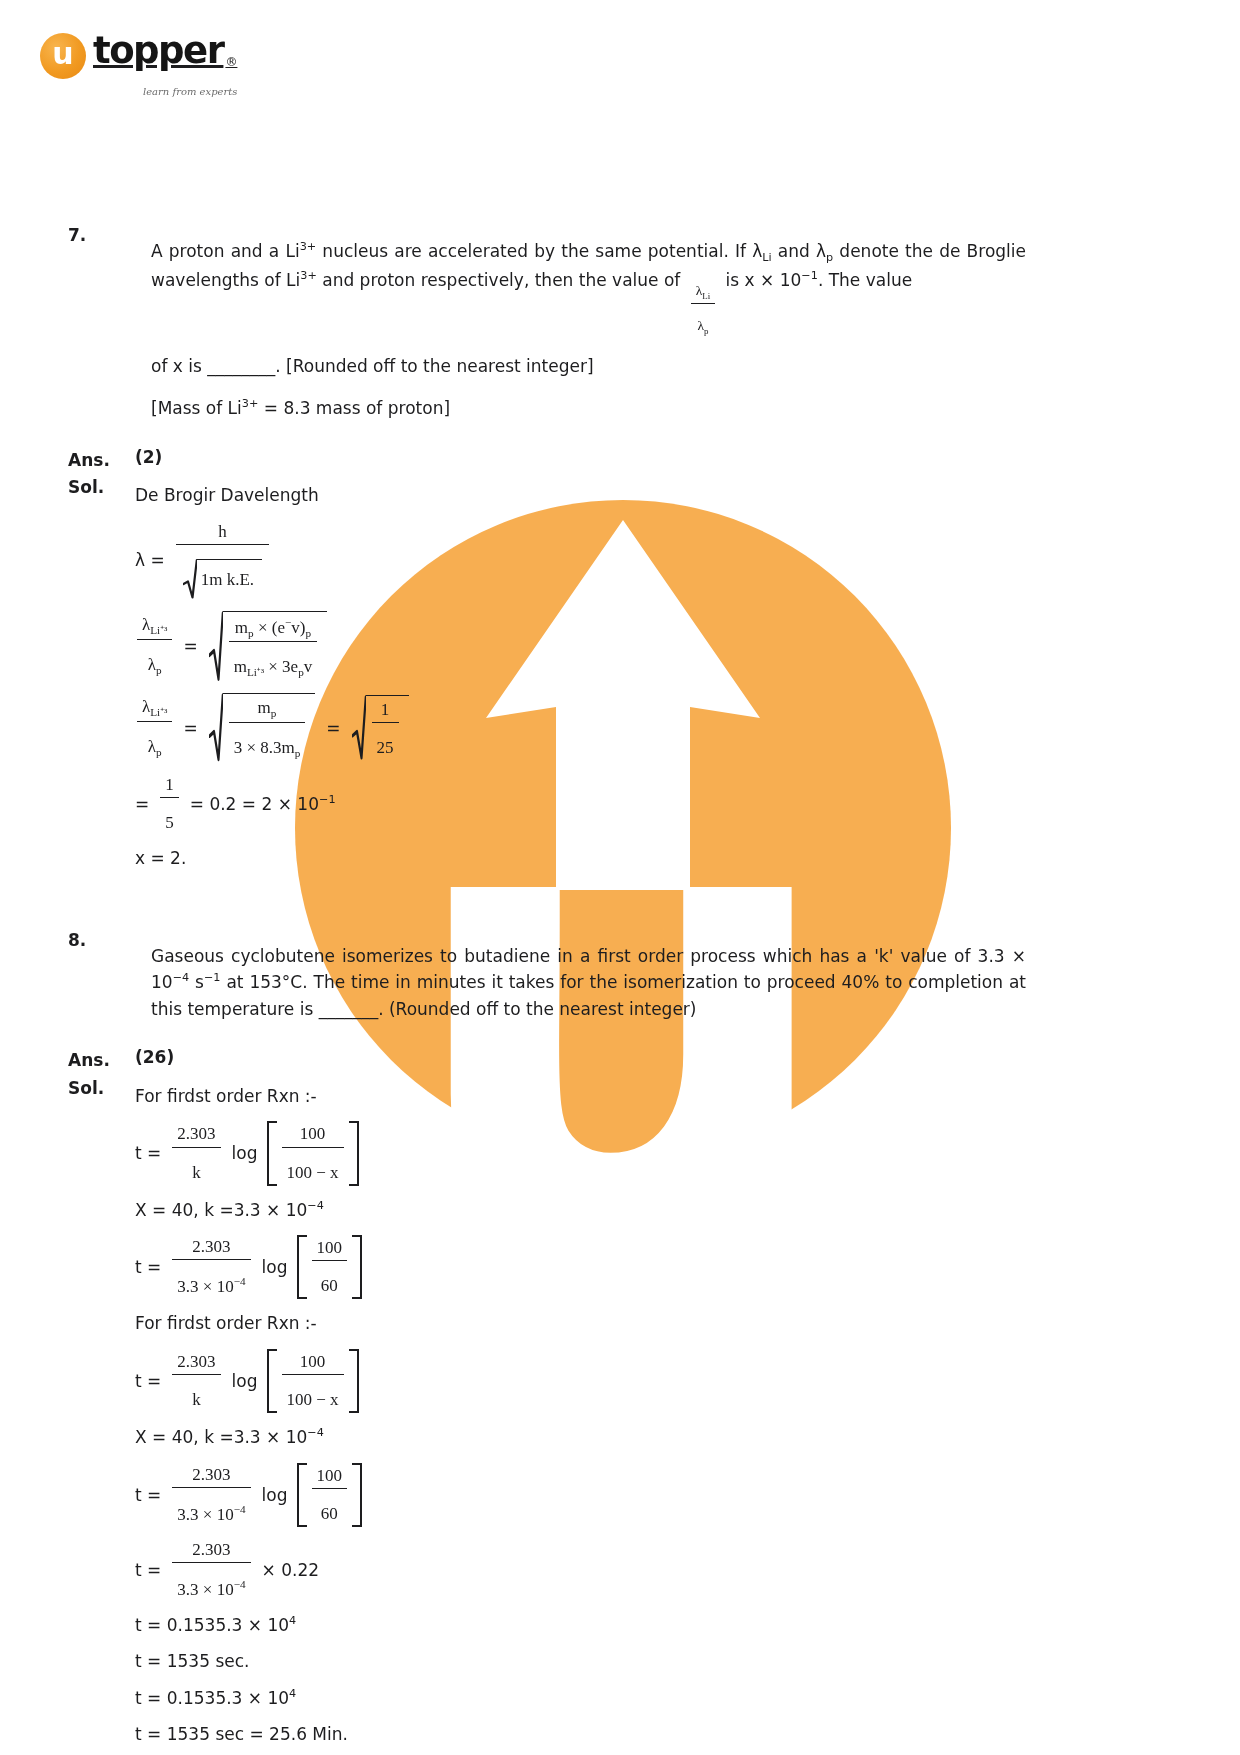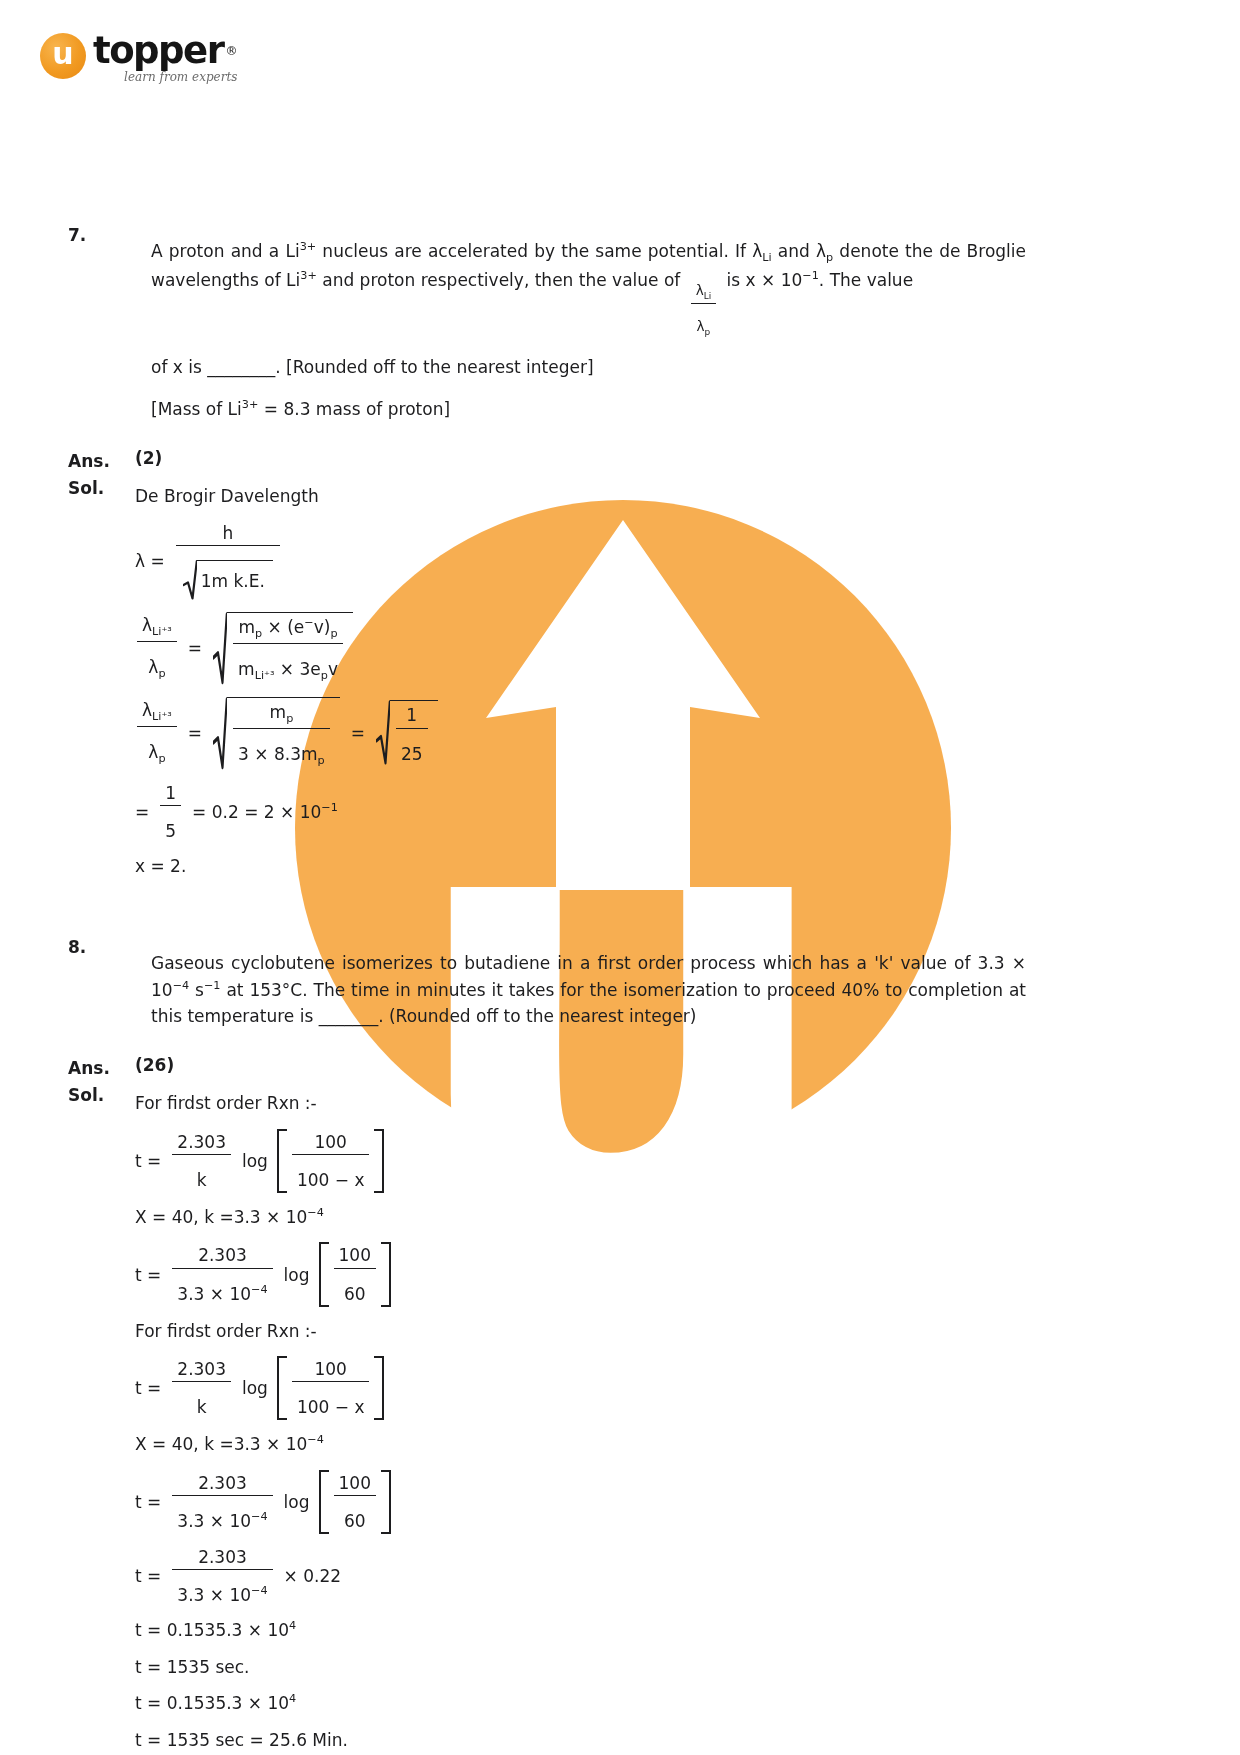--- a/index.html
+++ b/index.html
@@ -6,25 +6,25 @@
   .page{position:relative;width:1240px;height:1755px;background:#ffffff;overflow:hidden;
         font-family:"DejaVu Sans","Liberation Sans",sans-serif;font-size:17px;color:#1d1d1f;}
 
   
   .header{position:absolute;top:33px;left:40px;display:flex;align-items:flex-start;gap:7px;z-index:2;}
   .logo-circle{width:46px;height:46px;border-radius:50%;
         background:radial-gradient(circle at 35% 32%,#f8b54e 0%,#f19a22 55%,#e88912 100%);
         display:flex;align-items:center;justify-content:center;flex:0 0 46px;}
   .logo-circle span{color:#fff;font-weight:bold;font-size:30px;line-height:1;transform:translateY(-2px);}
   .logo-right{display:flex;flex-direction:column;}
-  .logo-top{display:flex;align-items:center;line-height:1;}
+  .logo-top{display:flex;align-items:flex-end;line-height:1;text-decoration:underline;}
   .logo-name{font-size:37px;font-weight:bold;letter-spacing:-1.5px;color:#151515;line-height:0.95;}
   .reg{font-size:12px;color:#151515;margin-left:2px;}
-  .tagline{font-family:"DejaVu Serif","Liberation Serif",serif;font-style:italic;font-size:12px;
-        color:#6b6b6b;align-self:flex-end;margin-top:2px;}
+  .tagline{font-family:"DejaVu Serif","Liberation Serif",serif;font-style:italic;font-size:10px;
+        color:#6b6b6b;align-self:flex-end;margin-top:18px;}
 
   
   .watermark{position:absolute;left:278px;top:428px;width:690px;height:830px;z-index:0;pointer-events:none;}
   .watermark svg{display:block;width:100%;height:100%;}
 
   
   .content{position:relative;z-index:1;padding:222px 198px 0 68px;}
   .row{display:flex;align-items:flex-start;}
   .label{width:67px;flex:0 0 67px;font-weight:bold;line-height:1.56;}
   .qcontent{flex:1;min-width:0;}
@@ -33,21 +33,21 @@
   .ansrow{margin-top:9px;}
   .ansval{font-weight:bold;}
   .solrow{margin-top:1px;}
   .nb{white-space:nowrap;}
   .q8block{margin-top:44px;}
 
   sub{font-size:66%;}
   sup{font-size:66%;}
 
   
-  .frac{display:inline-flex;flex-direction:column;vertical-align:middle;text-align:center;margin:0 2px;}
+  .frac{display:inline-flex;flex-direction:column;vertical-align:middle;text-align:center;margin:0 2px;font-family:Liberation Serif, serif;}
   .frac>.num{display:block;padding:0 5px 1px;white-space:nowrap;}
   .frac>.den{display:block;border-top:1.5px solid #1d1d1f;padding:14px 5px 0;white-space:nowrap;}
   .frac.inline{font-size:13.5px;line-height:1.25;margin:0 5px;vertical-align:-9px;}
 
   .sqrt{display:inline-flex;align-items:stretch;vertical-align:middle;margin:0 2px;}
   .rad{flex:0 0 14px;width:14px;display:flex;align-items:stretch;}
   .rad svg{width:100%;height:100%;display:block;}
   .sqbody{border-top:1.7px solid #1d1d1f;padding:3px 8px 1px 4px;display:flex;align-items:center;white-space:nowrap;}
 
   .eqline{display:flex;align-items:center;gap:9px;margin:12px 0;line-height:1.3;}

